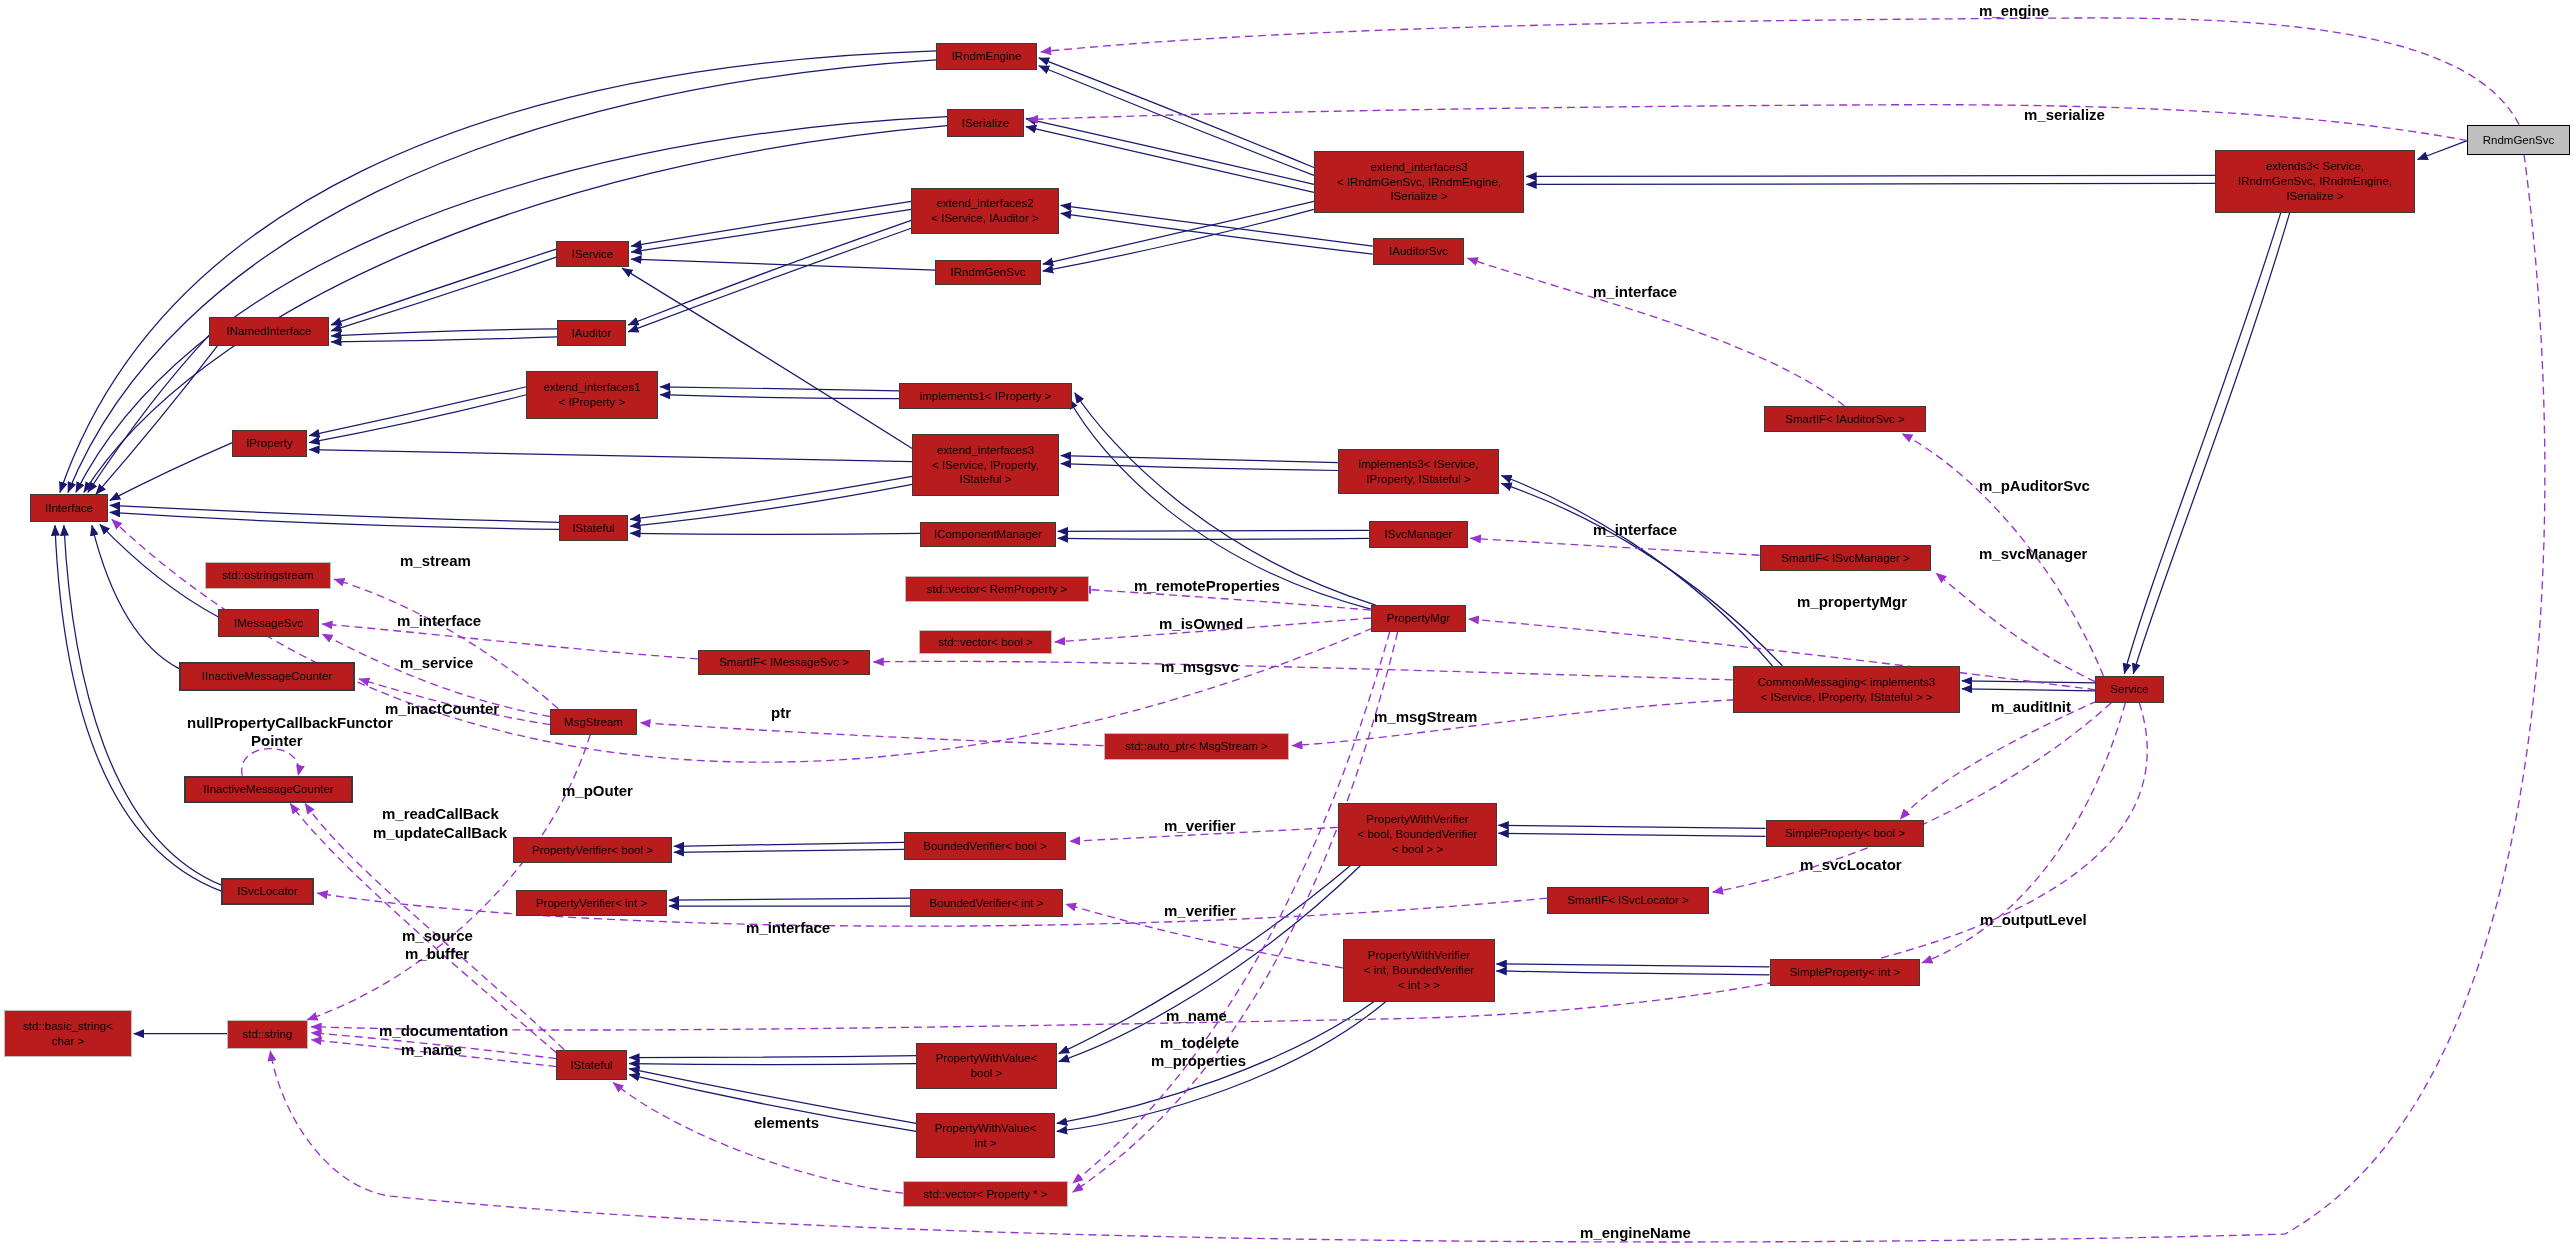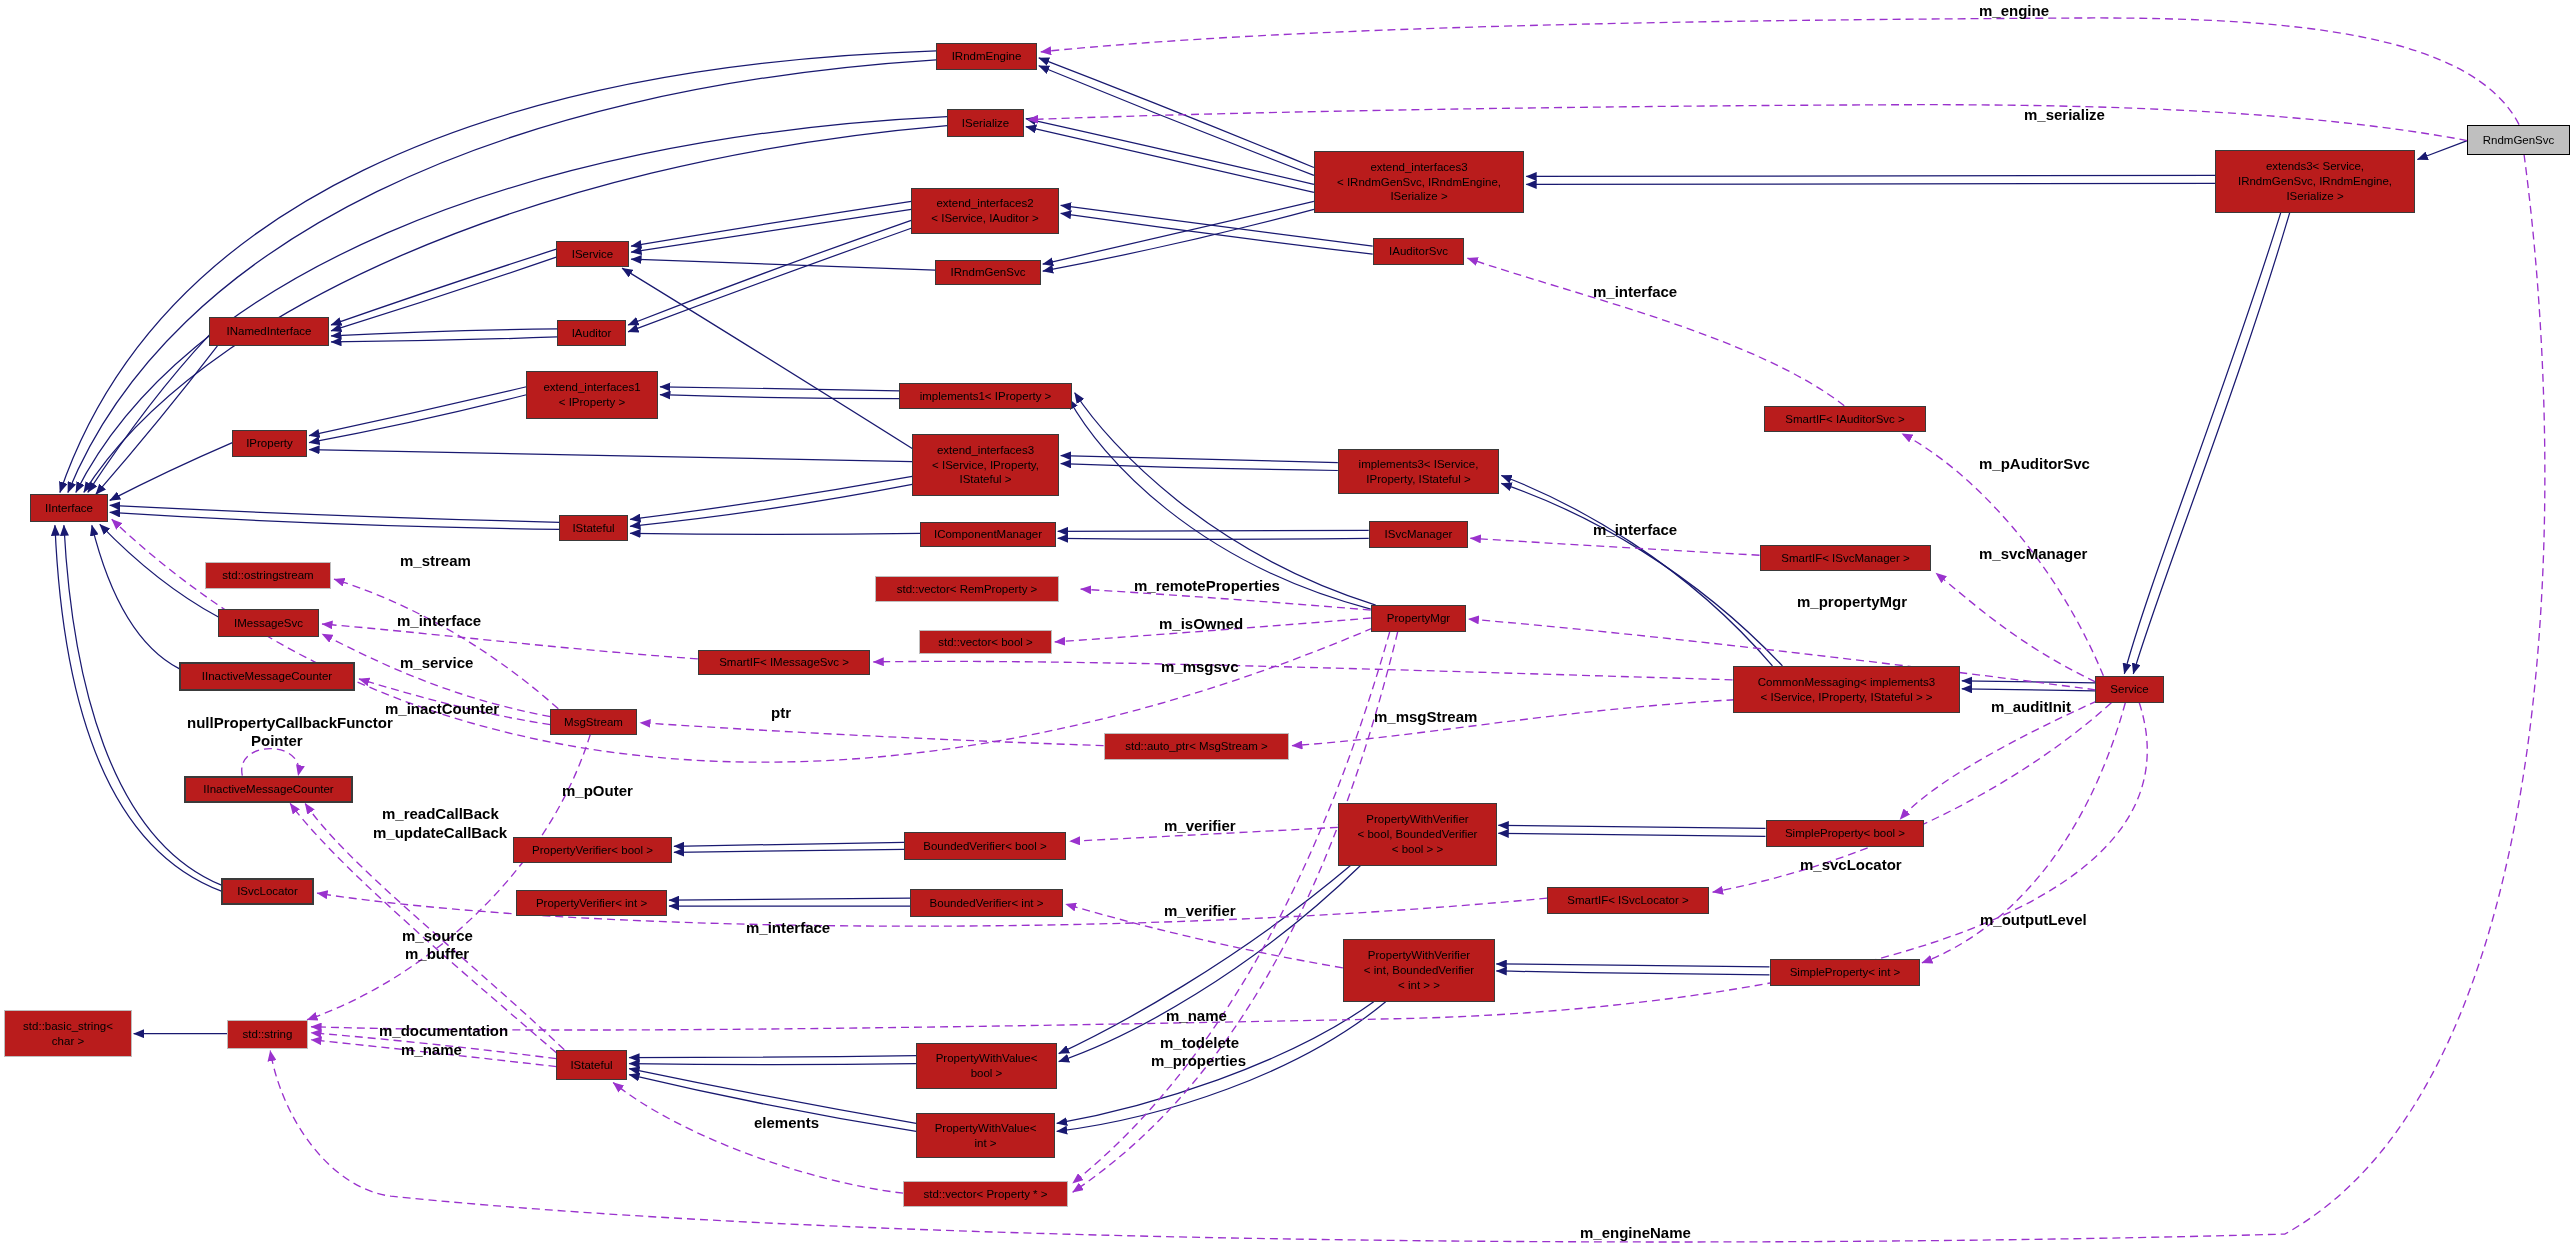--- a/index.html
+++ b/index.html
@@ -211,21 +211,21 @@
         <div>implements1&lt; IProperty &gt;</div>
       </div>
       <div class="node" style="left: 912px; top: 434px; width: 147px; height: 62px;">
         <div>extend_interfaces3</div>
         <div>&lt; IService, IProperty,</div>
         <div>IStateful &gt;</div>
       </div>
       <div class="node" style="left: 920px; top: 522px; width: 136px; height: 25px; text-align: right;">
         <div>IComponentManager</div>
       </div>
-      <div class="node ext" style="left: 875px; top: 576px; width: 184px; height: 26px;">
+      <div class="node ext" style="left: 905px; top: 576px; width: 184px; height: 26px;">
         <div>std::vector&lt; RemProperty &gt;</div>
       </div>
       <div class="node ext" style="left: 919px; top: 630px; width: 133px; height: 24px;">
         <div>std::vector&lt; bool &gt;</div>
       </div>
       <div class="node" style="left: 698px; top: 650px; width: 172px; height: 25px;">
         <div>SmartIF&lt; IMessageSvc &gt;</div>
       </div>
       <div class="node" style="left: 904px; top: 832px; width: 162px; height: 28px;">
         <div>BoundedVerifier&lt; bool &gt;</div>
@@ -303,21 +303,21 @@
         <div>ISerialize &gt;</div>
       </div>
       <div class="node hl" style="left: 2467px; top: 125px; width: 103px; height: 30px;">
         <div>RndmGenSvc</div>
       </div>
     </div>
   <div id="labels">
       <div class="elabel" style="left: 1979px; top: 2px;">m_engine</div>
       <div class="elabel" style="left: 1976px; top: 106px; padding-left: 48px;">m_serialize</div>
       <div class="elabel" style="left: 1593px; top: 283px;">m_interface</div>
-      <div class="elabel" style="left: 1979px; top: 455px; text-align: center;">m_pAuditorSvc</div>
+      <div class="elabel" style="left: 1979px; top: 477px; text-align: center;">m_pAuditorSvc</div>
       <div class="elabel" style="left: 1979px; top: 545px;">m_svcManager</div>
       <div class="elabel" style="left: 1797px; top: 593px;">m_propertyMgr</div>
       <div class="elabel" style="left: 1593px; top: 521px;">m_interface</div>
       <div class="elabel" style="left: 1134px; top: 577px;">m_remoteProperties</div>
       <div class="elabel" style="left: 1159px; top: 615px;">m_isOwned</div>
       <div class="elabel" style="left: 1161px; top: 658px;">m_msgsvc</div>
       <div class="elabel" style="left: 1374px; top: 708px;">m_msgStream</div>
       <div class="elabel" style="left: 771px; top: 704px;">ptr</div>
       <div class="elabel" style="left: 400px; top: 552px;">m_stream</div>
       <div class="elabel" style="left: 397px; top: 612px;">m_interface</div>

